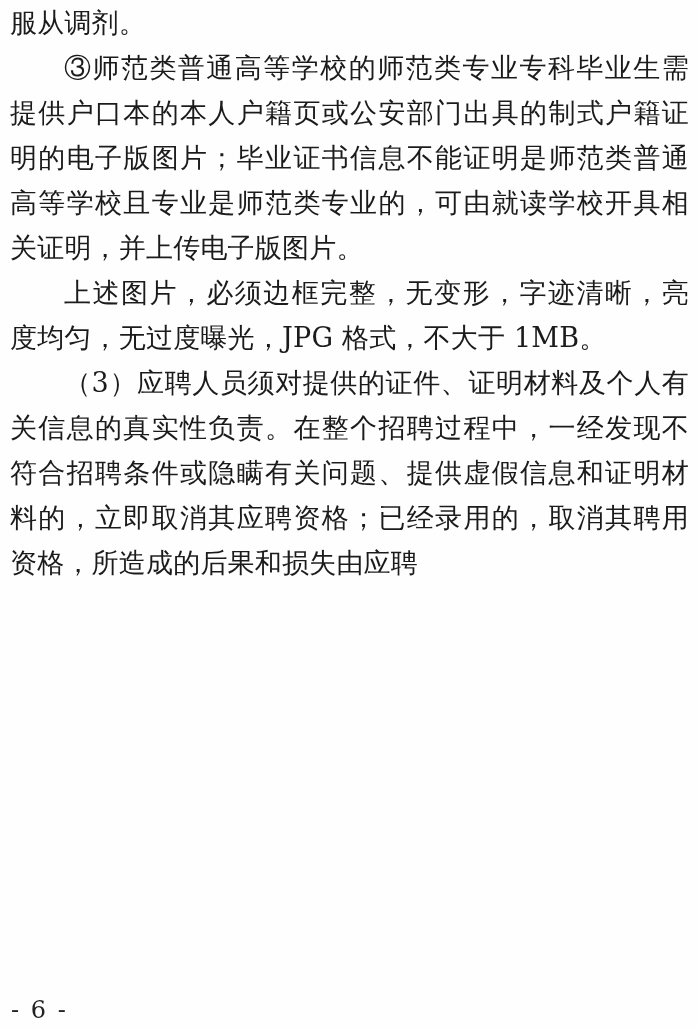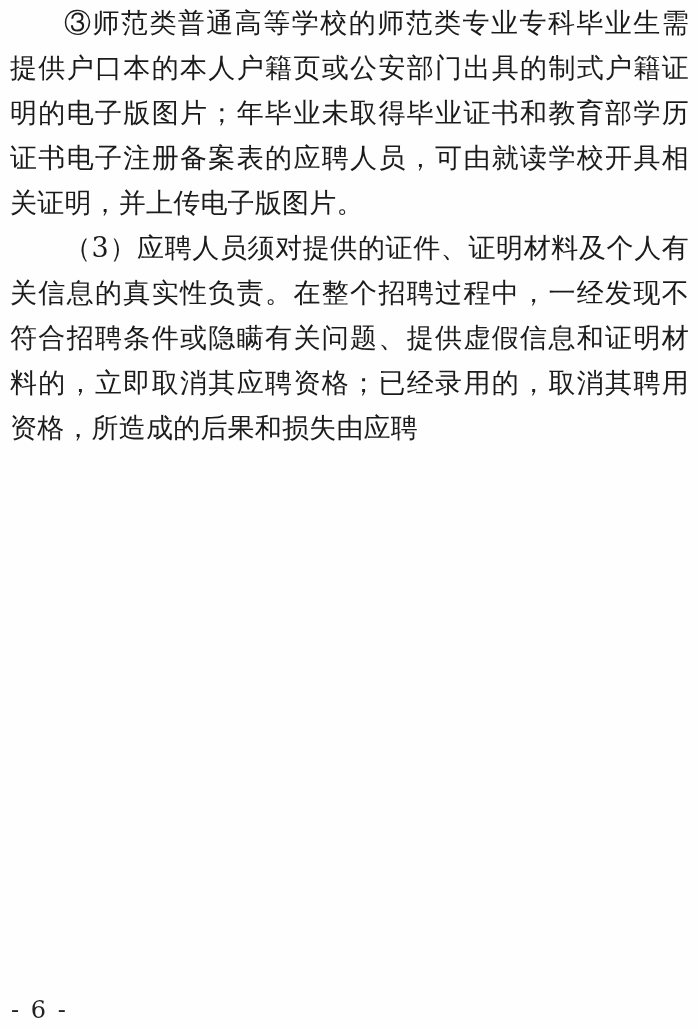--- a/index.html
+++ b/index.html
@@ -38,17 +38,19 @@
     font-size: 24px;
     letter-spacing: 2px;
     color: #222222;
   }
 </style>
 </head>
 <body>
 
 <div class="page">
   <div class="content">
-    <p class="para indent">③师范类普通高等学校的师范类专业专科毕业生需提供户口本的本人户籍页或公安部门出具的制式户籍证明的电子版图片；年毕业未取得毕业证书和教育部学历证书电子注册备案表的应聘人员，可由就读学校开具相关证明，并上传电子版图片。</p>
+    <p class="para">服从调剂。</p>
+    <p class="para indent">③师范类普通高等学校的师范类专业专科毕业生需提供户口本的本人户籍页或公安部门出具的制式户籍证明的电子版图片；毕业证书信息不能证明是师范类普通高等学校且专业是师范类专业的，可由就读学校开具相关证明，并上传电子版图片。</p>
+    <p class="para indent">上述图片，必须边框完整，无变形，字迹清晰，亮度均匀，无过度曝光，JPG 格式，不大于 1MB。</p>
     <p class="para indent">（3）应聘人员须对提供的证件、证明材料及个人有关信息的真实性负责。在整个招聘过程中，一经发现不符合招聘条件或隐瞒有关问题、提供虚假信息和证明材料的，立即取消其应聘资格；已经录用的，取消其聘用资格，所造成的后果和损失由应聘</p>
   </div>
   <div class="page-footer">- 6 -</div>
 </div>
 
 </body></html>

